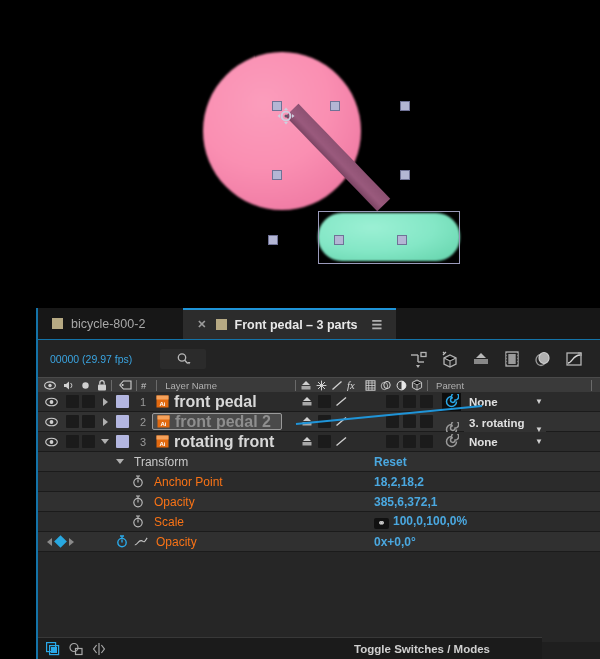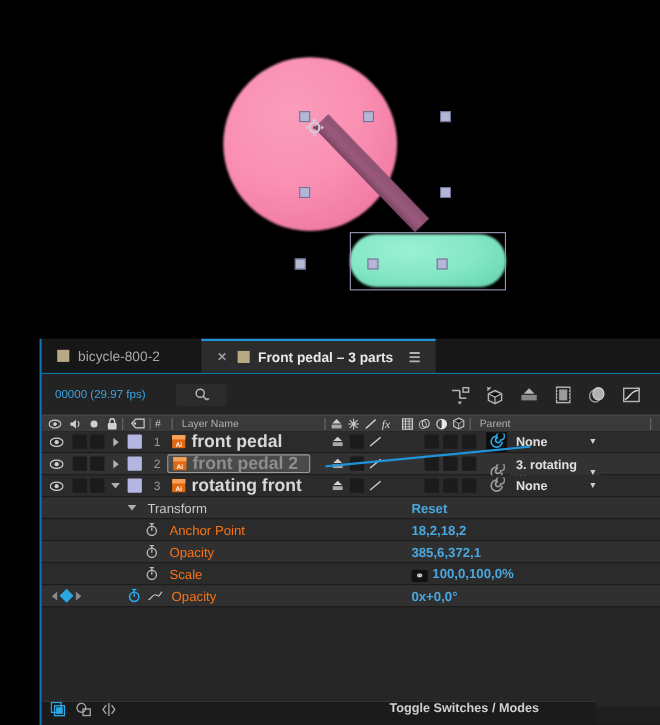--- a/index.html
+++ b/index.html
@@ -152,21 +152,21 @@
     border-radius:2px; margin-right:4px; vertical-align:-1px;
     text-align:center; line-height:11px; font-size:9px; color:#cfcfcf;
   }
 
   #emptyarea { background:#262626; height:90px; }
 
   
   #statusbar {
     position:absolute; left:0; bottom:0; width:504px; height:22px;
     background:#1b1b1b; border-top:1px solid #383838;
-    display:flex; align-items:flex-start;
+    display:flex; align-items:center;
   }
   #sb-icons { display:flex; align-items:center; gap:9px; padding-left:8px; }
   #sb-toggle {
     margin-left:auto; margin-right:52px;
     font-size:11.5px; color:#d0d0d0; font-weight:bold;
   }
 
   
   #whip { position:absolute; left:0; top:0; width:564px; height:351px; pointer-events:none; }
 </style>

